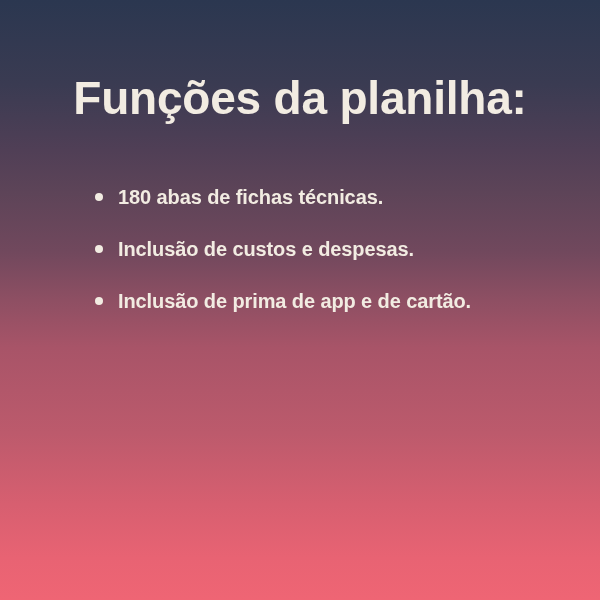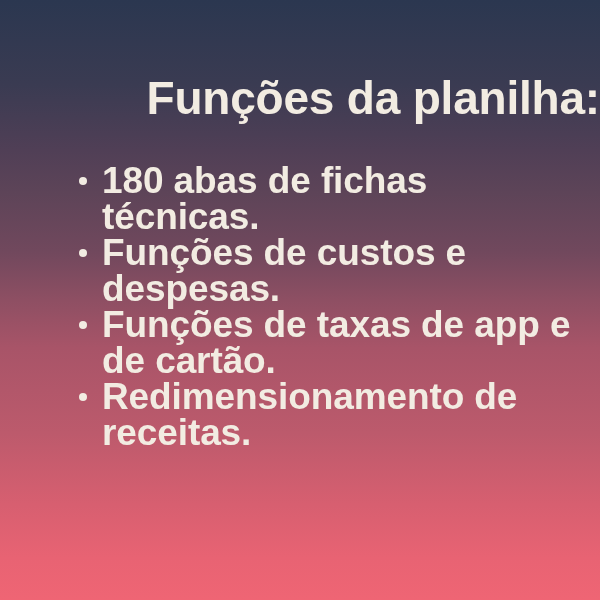--- a/index.html
+++ b/index.html
@@ -45,44 +45,44 @@
     padding: 0;
   }
 
   .title {
     margin: 0;
     padding: 0;
     position: absolute;
     left: 0;
     top: 72px;
     width: 600px;
-    text-align: right;
+    text-align: center;
     font-size: 46px;
     line-height: 52px;
     font-weight: bold;
     letter-spacing: -0.2px;
     color: #f2ece2;
     white-space: nowrap;
   }
 
   .bullet-list {
     position: absolute;
     left: 72px;
     top: 163px;
     margin: 0;
     padding: 0;
     list-style: none;
     width: 500px;
   }
 
   .bullet-item {
     position: relative;
-    margin: 0;
+    margin: 16px;
     padding: 0 0 0 30px;
-    font-size: 37px;
+    font-size: 20px;
     line-height: 36px;
     font-weight: bold;
     letter-spacing: -0.1px;
     color: #f2ece2;
   }
 
   .bullet-marker {
     position: absolute;
     left: 7px;
     top: 14px;
@@ -108,30 +108,26 @@
     <ul class="bullet-list">
 
       <li class="bullet-item">
         <span class="bullet-marker"></span>
         <span class="bullet-text">180 abas de fichas técnicas.</span>
       </li>
 
 
       <li class="bullet-item">
         <span class="bullet-marker"></span>
-        <span class="bullet-text">Funções de custos e despesas.</span>
+        <span class="bullet-text">Inclusão de custos e despesas.</span>
       </li>
 
 
       <li class="bullet-item">
         <span class="bullet-marker"></span>
-        <span class="bullet-text">Funções de taxas de app e de cartão.</span>
+        <span class="bullet-text">Inclusão de prima de app e de cartão.</span>
       </li>
 
-      <li class="bullet-item">
-        <span class="bullet-marker"></span>
-        <span class="bullet-text">Redimensionamento de receitas.</span>
-      </li>
 
     </ul>
 
   </div>
 </div>
 
 </body></html>

